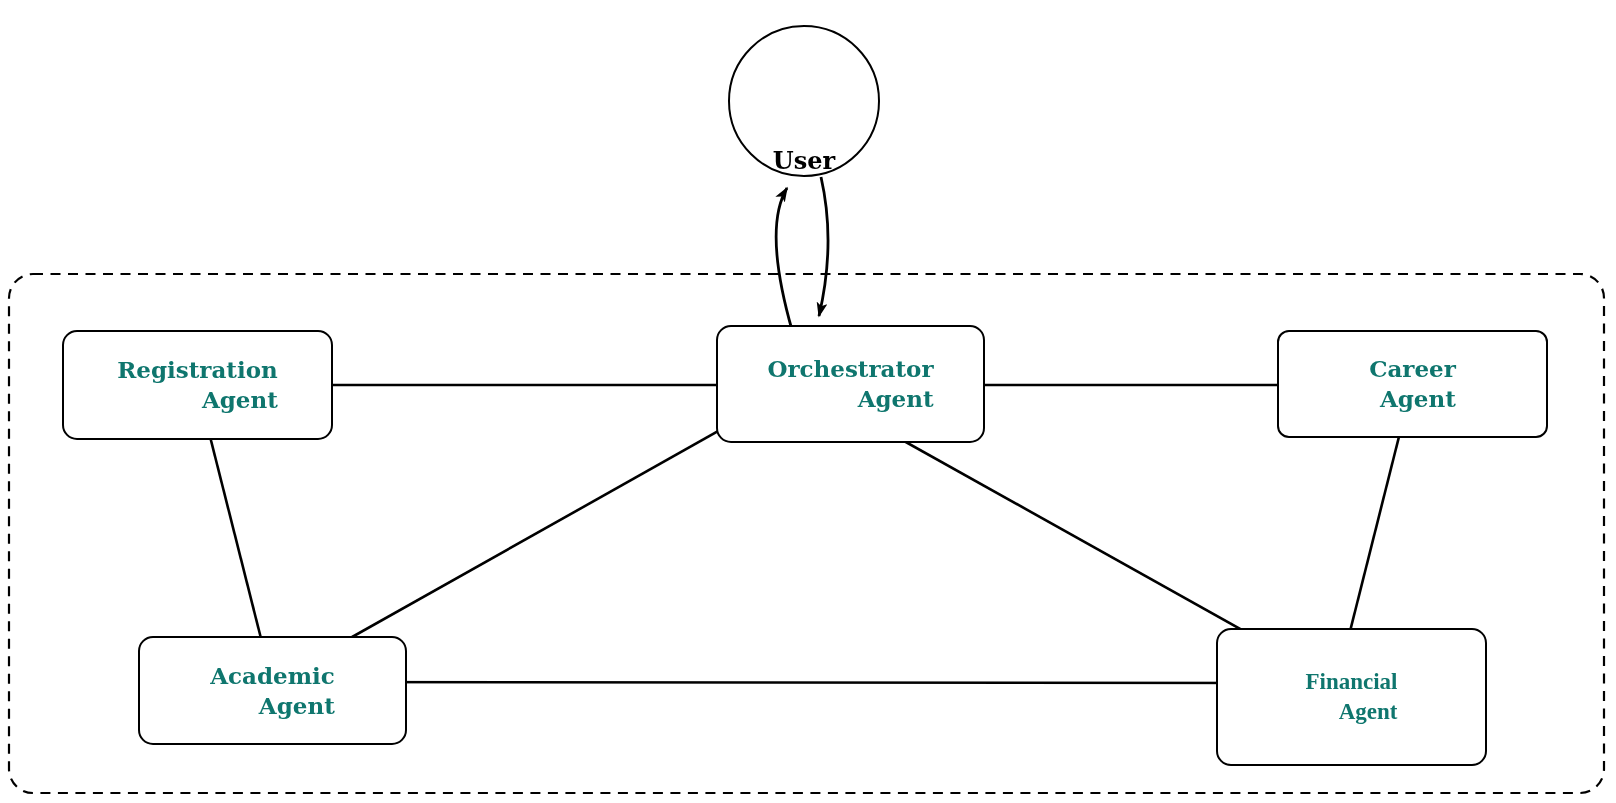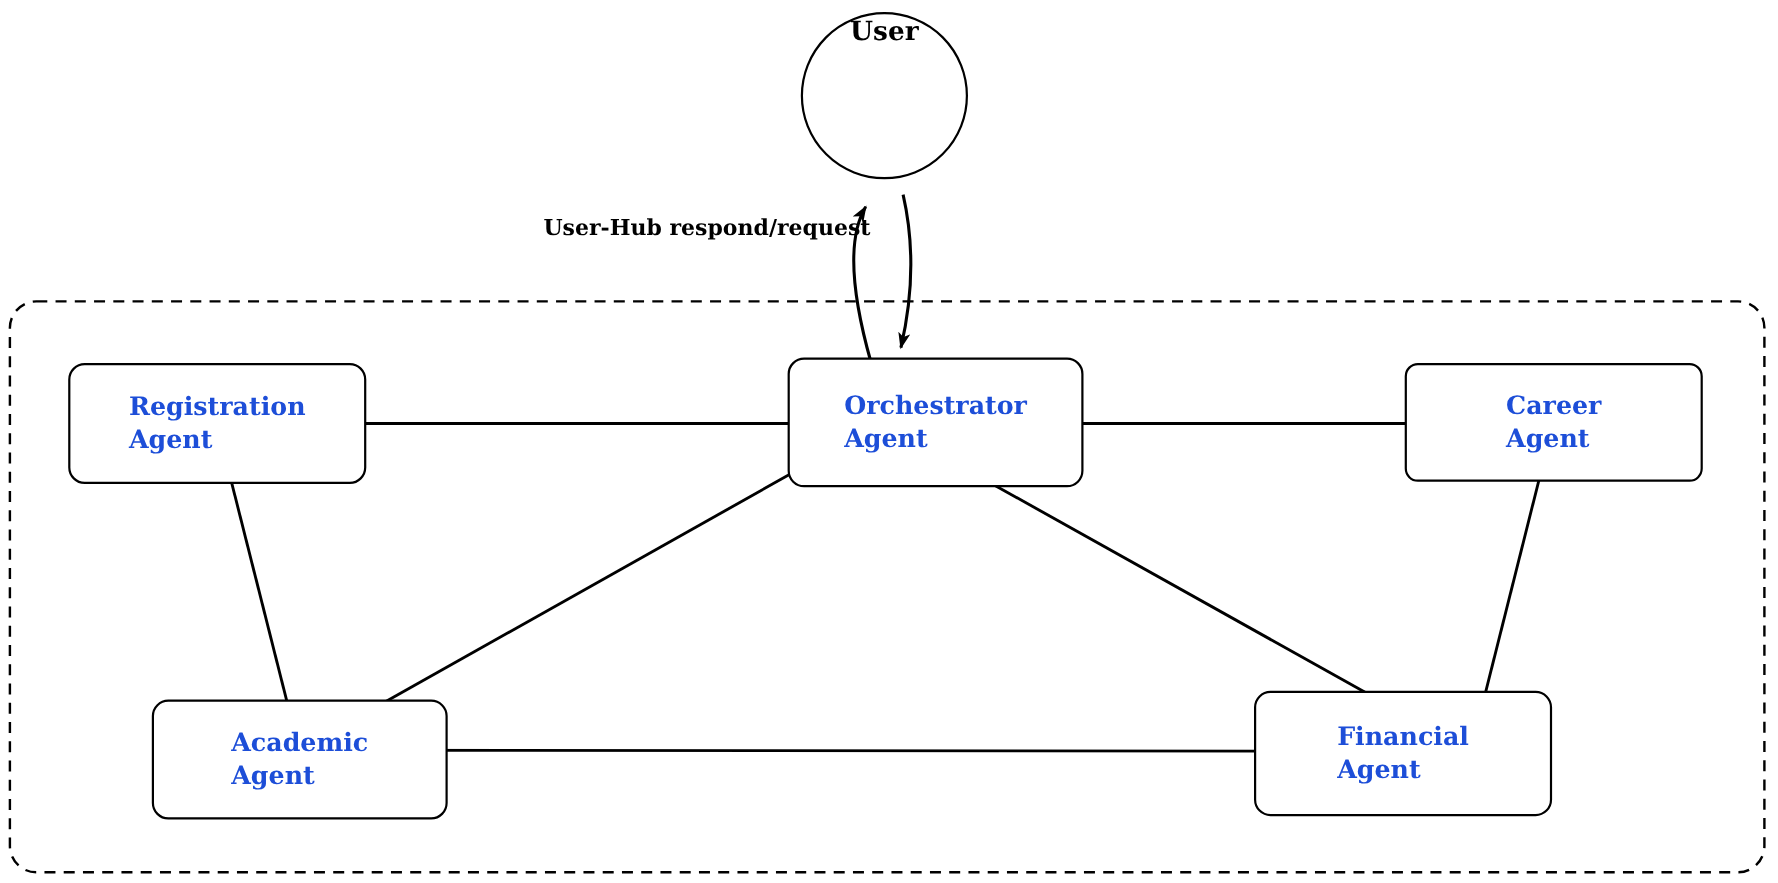--- a/index.html
+++ b/index.html
@@ -24,44 +24,44 @@
   }
   .agent-box {
     position: absolute;
     box-sizing: border-box;
     background: #ffffff;
     border: 2.6px solid #000000;
     border-radius: 15px;
     display: flex;
     align-items: center;
     justify-content: center;
-    text-align: left;
+    text-align: right;
     font-weight: bold;
     font-size: 23px;
     line-height: 1.3;
-    color: #1d4ed8;
+    color: #0f766e;
     white-space: pre-line;
   }
   #node-registration { left: 62px;   top: 330px; width: 271px; height: 110px; }
   #node-orchestrator { left: 668px;  top: 325px; width: 269px; height: 118px; margin-left: 48px; }
   #node-career       { left: 1277px; top: 330px; width: 271px; height: 108px; border-radius: 12px; }
   #node-academic     { left: 138px;  top: 636px; width: 269px; height: 109px; }
-  #node-financial    { left: 1140px; top: 628px; width: 271px; height: 114px; }
+  #node-financial    { left: 1216px; top: 628px; width: 271px; height: 138px; font-family: Liberation Serif, serif; }
   #node-user {
     position: absolute;
     left: 728px;
-    top: 11px;
+    top: 25px;
     width: 152px;
     height: 152px;
     box-sizing: border-box;
     background: #ffffff;
     border: 2.8px solid #000000;
     border-radius: 50%;
     display: flex;
-    align-items: flex-start;
+    align-items: flex-end;
     justify-content: center;
     font-weight: bold;
     font-size: 24px;
     color: #000000;
   }
   #edge-label {
     position: absolute;
     left: 494px;
     top: 195px;
     font-weight: bold;
@@ -93,21 +93,20 @@
     <line x1="272" y1="682" x2="1337" y2="683" stroke="#000000" stroke-width="2.6"></line>
 
     <path d="M 792 330 Q 763 228 787 188" fill="none" stroke="#000000" stroke-width="2.8" marker-end="url(#arrowhead)"></path>
     <path d="M 821 177 Q 836 243 819 316" fill="none" stroke="#000000" stroke-width="2.8" marker-end="url(#arrowhead)"></path>
   </svg>
 
   <div id="node-user">
     <span>User</span>
   </div>
 
-  <div id="edge-label">User-Hub respond/request</div>
 
   <div id="node-registration" class="agent-box">
     <span>Registration
 Agent</span>
   </div>
 
   <div id="node-orchestrator" class="agent-box">
     <span>Orchestrator
 Agent</span>
   </div>

